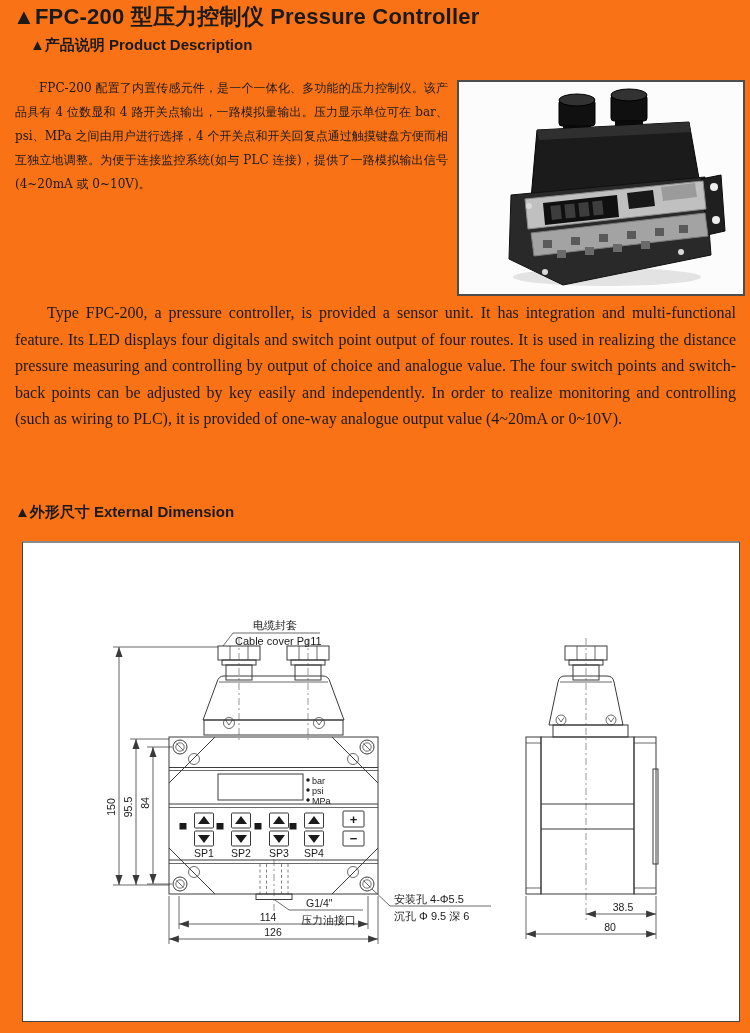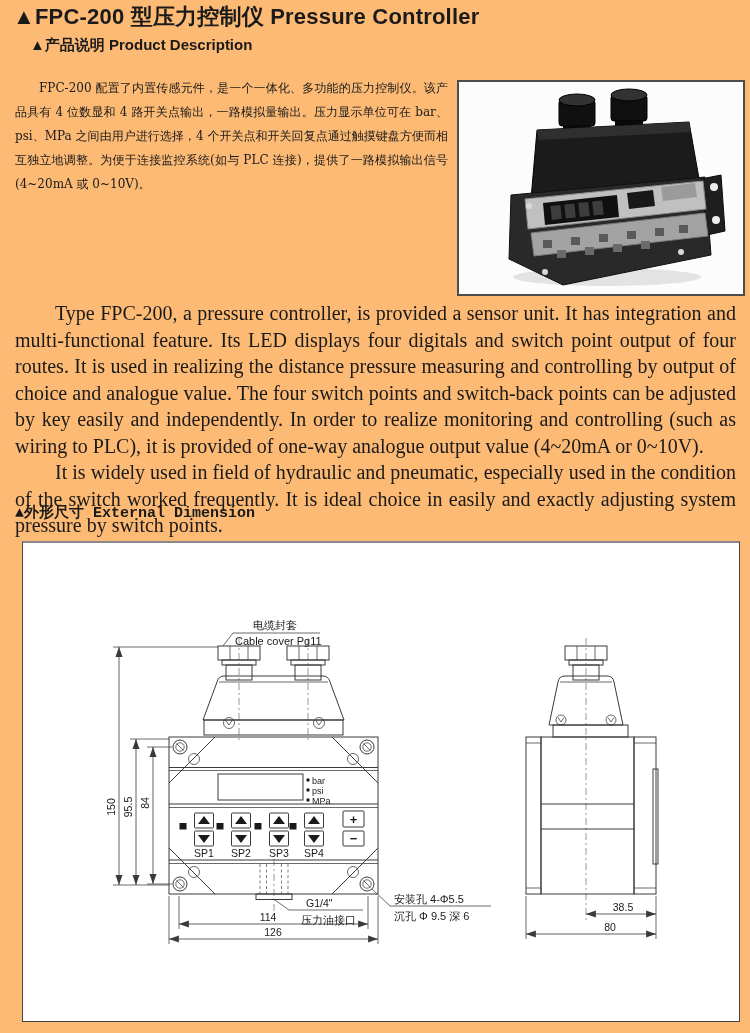--- a/index.html
+++ b/index.html
@@ -1,37 +1,37 @@
 <!DOCTYPE html>
 <html><head>
 <meta charset="utf-8">
 <style>
   html,body { margin:0; padding:0; background:#ffffff; }
   .page {
-    position:relative; width:750px; height:1033px; background:#fdba74;
+    position:relative; width:750px; height:1033px; background:#f97316;
     font-family:"Liberation Sans",sans-serif; color:#1a1a1a; overflow:hidden;
   }
   .title {
     position:absolute; left:13px; top:2px; margin:0;
     font-size:22px; font-weight:bold; letter-spacing:0.2px;
     font-family:"Liberation Sans",sans-serif;
   }
   .subhead { position:absolute; margin:0; font-size:15px; font-weight:bold; }
   .subhead.desc { left:30px; top:36px;text-align:right; }
-  .subhead.dim  { left:15px; top:503px;font-family:Liberation Mono, monospace; }
+  .subhead.dim  { left:15px; top:503px; }
   .cn-text {
     position:absolute; left:15px; top:76px; width:433px;
     font-family:"DejaVu Serif","Liberation Serif",serif;
     font-size:12px; line-height:24px; text-align:justify;
   }
   .cn-text p { margin:0; text-indent:2em; }
   .en-text {
     position:absolute; left:15px; top:300px; width:721px;
     font-family:"Liberation Serif","DejaVu Serif",serif;
-    font-size:20px; line-height:26.5px; text-align:justify;
+    font-size:16px; line-height:26.5px; text-align:justify;
   }
   .en-text p { margin:0; text-indent:2em; }
   .photo-box {
     position:absolute; left:457px; top:80px; width:288px; height:216px;
     border:2px solid #4d4d4d; box-sizing:border-box; background:#fdfdfd;
   }
   .drawing-box {
     position:absolute; left:22px; top:541px; width:718px; height:481px;
     border:1px solid #444; border-top:2px solid #8a8a8a; box-sizing:border-box;
     background:#fff;
@@ -107,21 +107,20 @@
           <rect x="182" y="159" width="9" height="8" fill="#6a6a6a"></rect>
       </g>
       <circle cx="70" cy="124" r="3" fill="#d9d9d9"></circle>
       <circle cx="86" cy="190" r="3" fill="#d9d9d9"></circle>
       <circle cx="222" cy="170" r="3" fill="#d9d9d9"></circle>
     </svg>
   </div>
 
   <div class="en-text">
     <p>Type FPC-200, a pressure controller, is provided a sensor unit. It has integration and multi-functional feature. Its LED displays four digitals and switch point output of four routes. It is used in realizing the distance pressure measuring and controlling by output of choice and analogue value. The four switch points and switch-back points can be adjusted by key easily and independently. In order to realize monitoring and controlling (such as wiring to PLC), it is provided of one-way analogue output value (4~20mA or 0~10V).</p>
-    <p>It is widely used in field of hydraulic and pneumatic, especially used in the condition of the switch worked frequently. It is ideal choice in easily and exactly adjusting system pressure by switch points.</p>
   </div>
 
   <h2 class="subhead dim">▲外形尺寸  External  Dimension</h2>
 
   <div class="drawing-box">
     <svg width="715" height="477" viewBox="0 0 715 477">
       <defs>
         <marker id="ar" viewBox="0 0 10 8" markerWidth="11" markerHeight="9" refX="9.5" refY="4" orient="auto-start-reverse" markerUnits="userSpaceOnUse">
           <path d="M0.5,0.8 L9.5,4 L0.5,7.2 Z" fill="#3a3a3a"></path>
         </marker>

